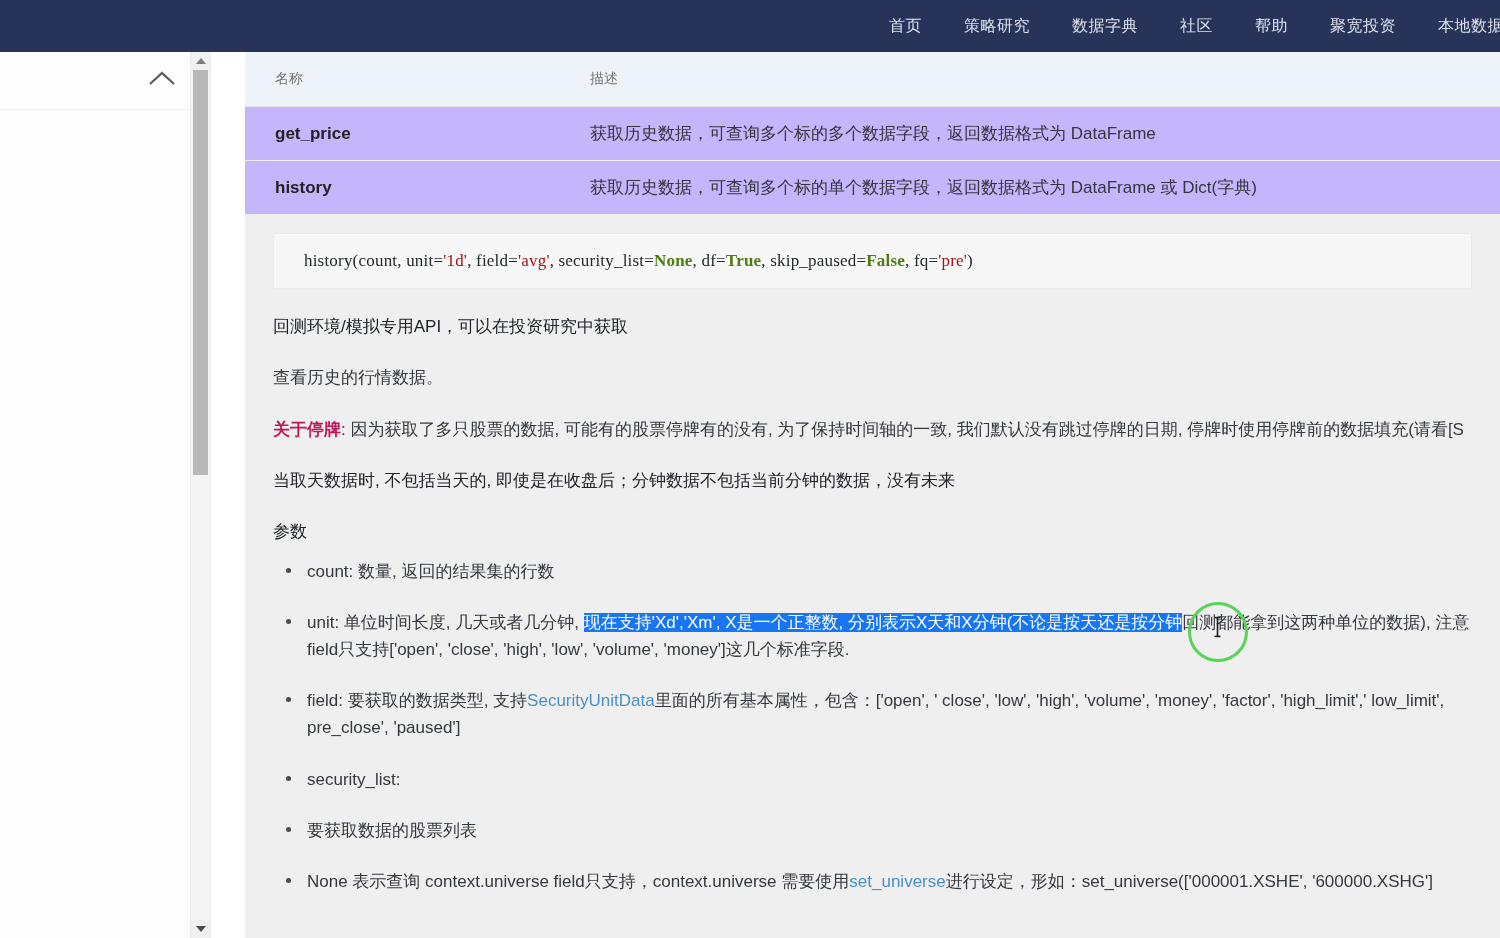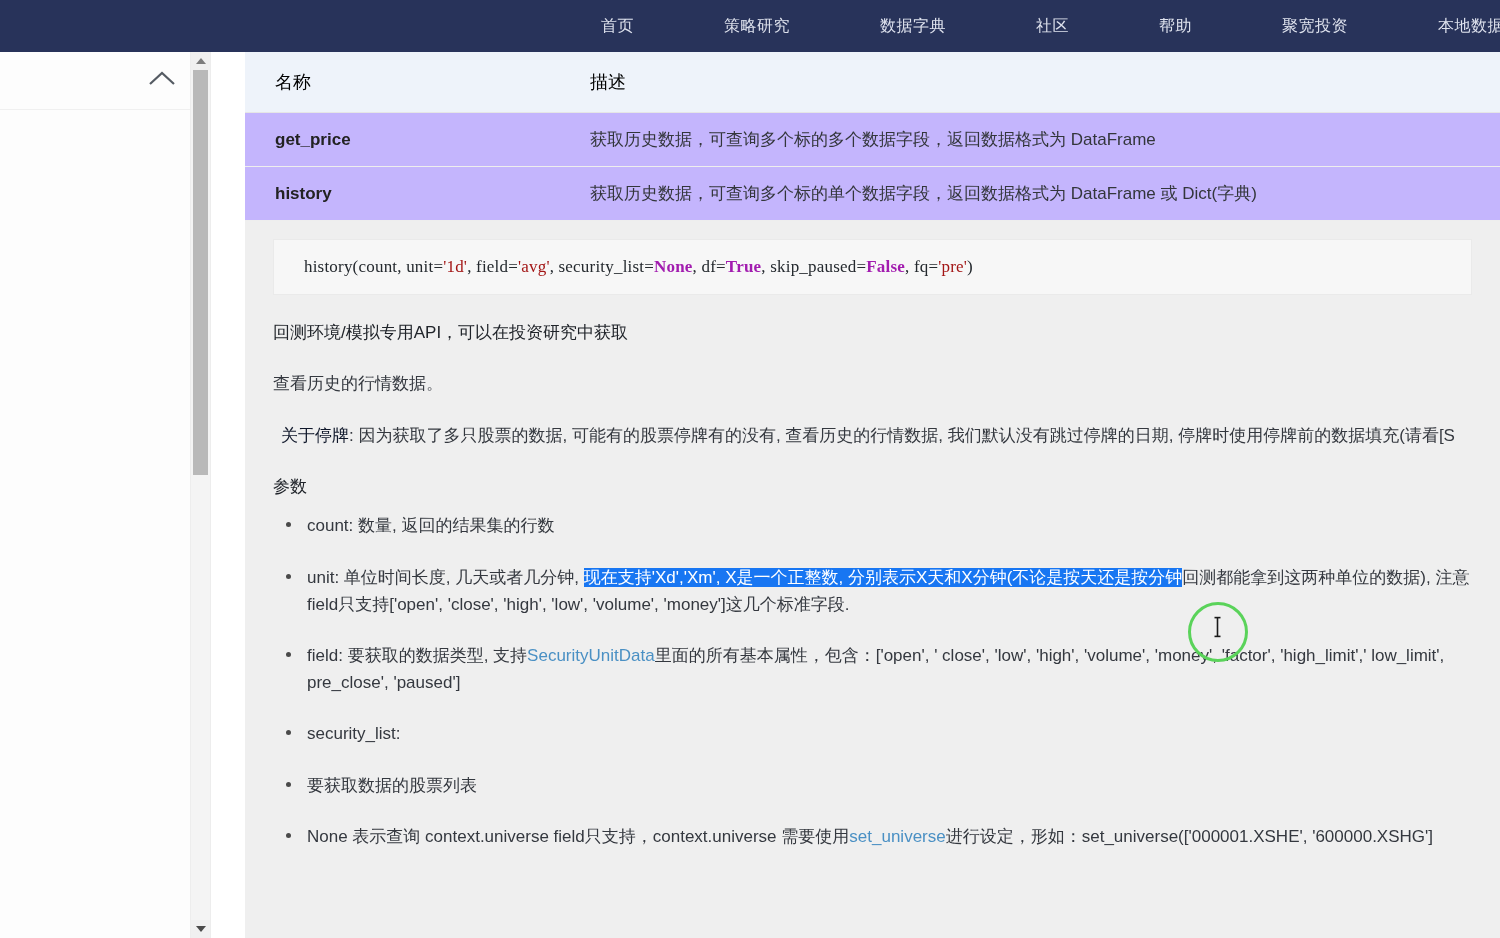--- a/index.html
+++ b/index.html
@@ -7,21 +7,21 @@
     width:1500px;height:938px;overflow:hidden;
     background:#ffffff;
     font-family:"Liberation Sans","DejaVu Sans",sans-serif;
     -webkit-font-smoothing:antialiased;
   }
   
   #topnav{
     position:absolute;left:0;top:0;width:1500px;height:52px;
     background:#28335a;
     display:flex;align-items:center;justify-content:flex-end;
-    box-sizing:border-box;padding-right:0px;gap:48px;
+    box-sizing:border-box;padding-right:0px;
   }
   #topnav .navlink{
     color:#dfe3ee;font-size:16px;line-height:52px;
     padding:0 21px;white-space:nowrap;cursor:pointer;
     letter-spacing:.5px;
   }
   #topnav .navlink.last{padding-right:0;margin-right:-4px;}
 
   
   #leftpanel{
@@ -62,47 +62,47 @@
   #content{
     position:absolute;left:245px;top:52px;width:1255px;height:886px;
     background:#efefef;overflow:hidden;
   }
 
   
   table.apitable{
     width:1255px;border-collapse:collapse;table-layout:fixed;background:#ffffff;
   }
   table.apitable th{
-    background:#eef3fa;text-align:left;font-weight:400;color:#000000;
-    font-size:18px;padding:18px 0 18px 30px;border-bottom:1px solid #e6e6e6;
+    background:#eef3fa;text-align:left;font-weight:400;color:#737373;
+    font-size:14px;padding:18px 0 18px 30px;border-bottom:1px solid #e6e6e6;
   }
   table.apitable th.c1,table.apitable td.c1{width:285px;}
   table.apitable td{
     padding:15px 0 15px 30px;font-size:17px;color:#33363b;
     border-bottom:1px solid #eeeeee;background:#c4b5fd;
     white-space:nowrap;overflow:hidden;
   }
   table.apitable td.c1{font-weight:700;color:#222;}
 
   
   #codeblock{
     margin:18px 28px 0 28px;background:#f7f7f7;border:1px solid #eaeaea;
     padding:17px 0 17px 30px;white-space:nowrap;overflow:hidden;
     font-family:"Liberation Serif","DejaVu Serif",serif;
     font-size:17px;color:#24292e;letter-spacing:.2px;
   }
   #codeblock .str{color:#a31515;}
-  #codeblock .kw{font-weight:700;color:#a21caf;text-align:right;}
+  #codeblock .kw{font-weight:700;color:#4d7c0f;text-align:right;}
 
   
   .para{
     margin:0 28px;padding-top:25px;font-size:17px;line-height:1.55;
     color:#34383f;white-space:nowrap;overflow:hidden;
   }
-  .para b{font-weight:400;color:#0f172a;margin-left:8px;}
+  .para b{font-weight:700;color:#be185d;}
   .hd{font-weight:400;color:#20242a;font-size:17px;}
   ul.params{
     margin:12px 0 0 0;padding:0 28px 0 62px;list-style:none;
   }
   ul.params li{
     position:relative;font-size:17px;line-height:1.6;color:#34383f;
     padding:0 0 24px 0;white-space:normal;
   }
   ul.params li::before{
     content:"";position:absolute;left:-21px;top:10px;
@@ -176,22 +176,25 @@
   </table>
 
   <div id="codeblock"><span>history(count, unit=</span><span class="str">'1d'</span><span>, field=</span><span class="str">'avg'</span><span>, security_list=</span><span class="kw">None</span><span>, df=</span><span class="kw">True</span><span>, skip_paused=</span><span class="kw">False</span><span>, fq=</span><span class="str">'pre'</span><span>)</span></div>
 
   <div class="para">
     <span class="hd">回测环境/模拟专用API，可以在投资研究中获取</span>
   </div>
 
   <div class="para">查看历史的行情数据。</div>
 
-  <div class="para"><b>关于停牌</b><span>: 因为获取了多只股票的数据, 可能有的股票停牌有的没有, 查看历史的行情数据, 我们默认没有跳过停牌的日期, 停牌时使用停牌前的数据填充(请看[S</span></div>
-
+  <div class="para"><b>关于停牌</b><span>: 因为获取了多只股票的数据, 可能有的股票停牌有的没有, 为了保持时间轴的一致, 我们默认没有跳过停牌的日期, 停牌时使用停牌前的数据填充(请看[S</span></div>
+
+  <div class="para">
+    <span class="hd">当取天数据时, 不包括当天的, 即使是在收盘后；分钟数据不包括当前分钟的数据，没有未来</span>
+  </div>
 
   <div class="para">
     <span class="hd">参数</span>
   </div>
 
   <ul class="params">
     <li>
       <span class="nw">count: 数量, 返回的结果集的行数</span>
     </li>
 

